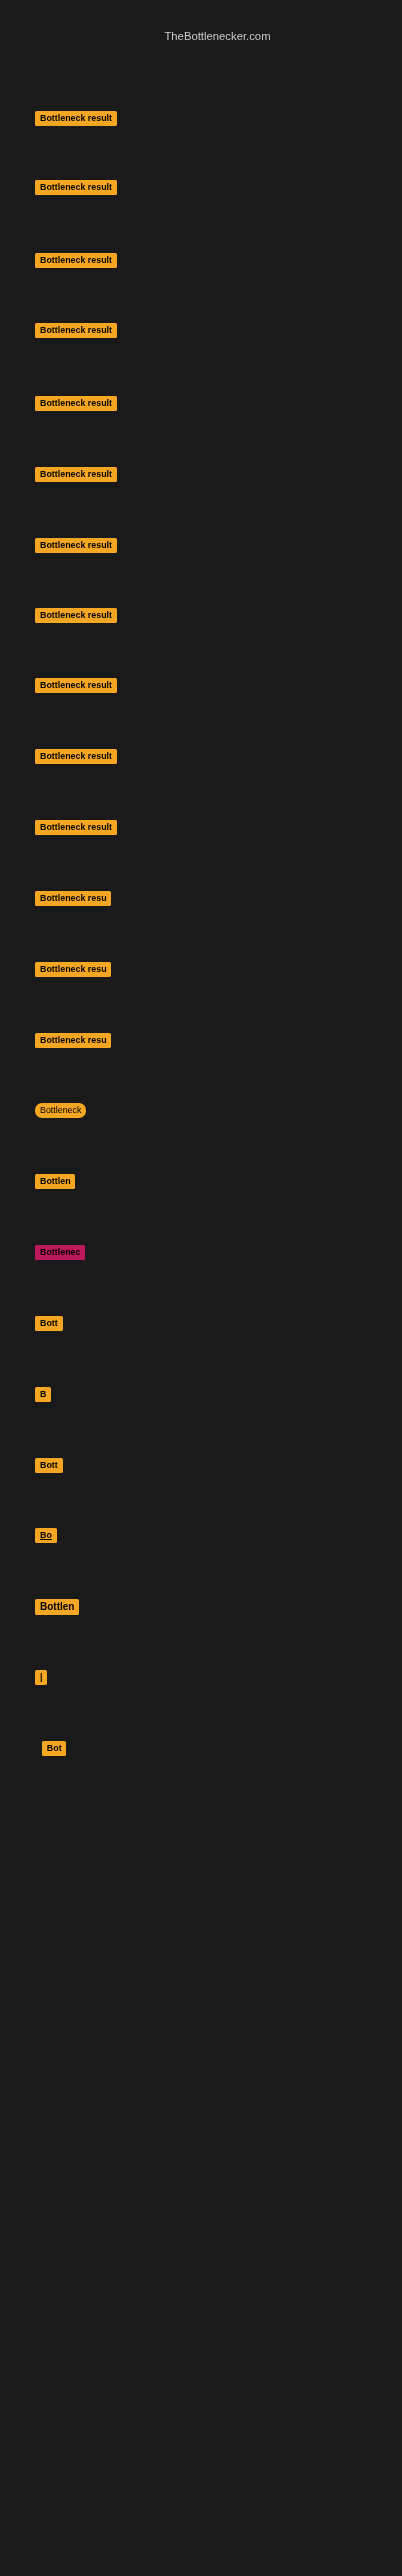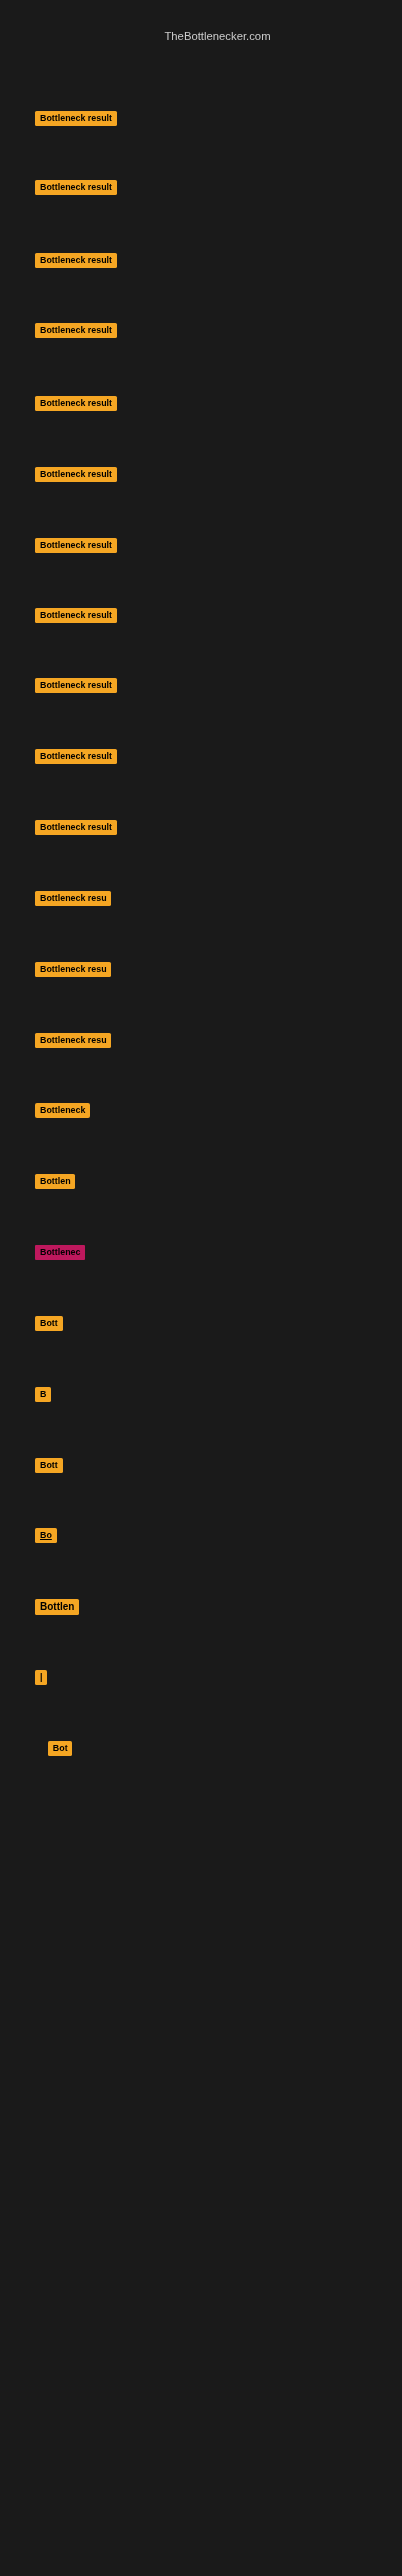--- a/index.html
+++ b/index.html
@@ -39,24 +39,24 @@
     <div style="position: absolute; top: 331px; left: 3.2px; display: inline-block; background-color: rgb(245, 166, 35); color: rgb(0, 0, 0); font-size: 8.9px; font-weight: bold; padding: 2.4px 4.8px; border-radius: 1.6px; max-width: 97px; overflow: hidden; white-space: nowrap;">Bottleneck result</div>
     <div style="position: absolute; top: 402px; left: 3.2px; display: inline-block; background-color: rgb(245, 166, 35); color: rgb(0, 0, 0); font-size: 8.9px; font-weight: bold; padding: 2.4px 4.8px; border-radius: 1.6px; max-width: 97px; overflow: hidden; white-space: nowrap;">Bottleneck result</div>
     <div style="position: absolute; top: 473px; left: 3.2px; display: inline-block; background-color: rgb(245, 166, 35); color: rgb(0, 0, 0); font-size: 8.9px; font-weight: bold; padding: 2.4px 4.8px; border-radius: 1.6px; max-width: 97px; overflow: hidden; white-space: nowrap;">Bottleneck result</div>
     <div style="position: absolute; top: 543px; left: 3.2px; display: inline-block; background-color: rgb(245, 166, 35); color: rgb(0, 0, 0); font-size: 8.9px; font-weight: bold; padding: 2.4px 4.8px; border-radius: 1.6px; max-width: 97px; overflow: hidden; white-space: nowrap;">Bottleneck result</div>
     <div style="position: absolute; top: 613px; left: 3.2px; display: inline-block; background-color: rgb(245, 166, 35); color: rgb(0, 0, 0); font-size: 8.9px; font-weight: bold; padding: 2.4px 4.8px; border-radius: 1.6px; max-width: 97px; overflow: hidden; white-space: nowrap;">Bottleneck result</div>
     <div style="position: absolute; top: 684px; left: 3.2px; display: inline-block; background-color: rgb(245, 166, 35); color: rgb(0, 0, 0); font-size: 8.9px; font-weight: bold; padding: 2.4px 4.8px; border-radius: 1.6px; max-width: 97px; overflow: hidden; white-space: nowrap;">Bottleneck result</div>
     <div style="position: absolute; top: 755px; left: 3.2px; display: inline-block; background-color: rgb(245, 166, 35); color: rgb(0, 0, 0); font-size: 8.9px; font-weight: bold; padding: 2.4px 4.8px; border-radius: 1.6px; max-width: 97px; overflow: hidden; white-space: nowrap;">Bottleneck result</div>
     <div style="position: absolute; top: 826px; left: 3.2px; display: inline-block; background-color: rgb(245, 166, 35); color: rgb(0, 0, 0); font-size: 8.9px; font-weight: bold; padding: 2.4px 4.8px; border-radius: 1.6px; max-width: 85px; overflow: hidden; white-space: nowrap;">Bottleneck resu</div>
     <div style="position: absolute; top: 897px; left: 3.2px; display: inline-block; background-color: rgb(245, 166, 35); color: rgb(0, 0, 0); font-size: 8.9px; font-weight: bold; padding: 2.4px 4.8px; border-radius: 1.6px; max-width: 85px; overflow: hidden; white-space: nowrap;">Bottleneck resu</div>
     <div style="position: absolute; top: 968px; left: 3.2px; display: inline-block; background-color: rgb(245, 166, 35); color: rgb(0, 0, 0); font-size: 8.9px; font-weight: bold; padding: 2.4px 4.8px; border-radius: 1.6px; max-width: 85px; overflow: hidden; white-space: nowrap;">Bottleneck resu</div>
-    <div style="position: absolute; top: 1038px; left: 3.2px; display: inline-block; background-color: rgb(245, 166, 35); color: rgb(0, 0, 0); font-size: 8.9px; font-weight: bold; padding: 2.4px 4.8px; border-radius: 2px; max-width: 66px; overflow: hidden; white-space: nowrap;">Bottleneck</div>
+    <div style="position: absolute; top: 1038px; left: 3.2px; display: inline-block; background-color: rgb(245, 166, 35); color: rgb(0, 0, 0); font-size: 8.9px; font-weight: normal; padding: 2.4px 4.8px; border-radius: 7px; max-width: 66px; overflow: hidden; white-space: nowrap;">Bottleneck</div>
     <div style="position: absolute; top: 1109px; left: 3.2px; display: inline-block; background-color: rgb(245, 166, 35); color: rgb(0, 0, 0); font-size: 8.9px; font-weight: bold; padding: 2.4px 4.8px; border-radius: 1.6px; max-width: 43px; overflow: hidden; white-space: nowrap;">Bottlen</div>
     <div style="position: absolute; top: 1180px; left: 3.2px; display: inline-block; background-color: #be185d; color: rgb(0, 0, 0); font-size: 8.9px; font-weight: bold; padding: 2.4px 4.8px; border-radius: 1px; max-width: 60px; overflow: hidden; white-space: nowrap;">Bottlenec</div>
     <div style="position: absolute; top: 1251px; left: 3.2px; display: inline-block; background-color: rgb(245, 166, 35); color: rgb(0, 0, 0); font-size: 8.9px; font-weight: bold; padding: 2.4px 4.8px; border-radius: 1.6px; max-width: 34px; overflow: hidden; white-space: nowrap;">Bott</div>
     <div style="position: absolute; top: 1322px; left: 3.2px; display: inline-block; background-color: rgb(245, 166, 35); color: rgb(0, 0, 0); font-size: 8.9px; font-weight: bold; padding: 2.4px 4.8px; border-radius: 1.6px; max-width: 17.7px; overflow: hidden; white-space: nowrap;">B</div>
     <div style="position: absolute; top: 1393px; left: 3.2px; display: inline-block; background-color: rgb(245, 166, 35); color: rgb(0, 0, 0); font-size: 8.9px; font-weight: bold; padding: 2.4px 4.8px; border-radius: 1.6px; max-width: 34px; overflow: hidden; white-space: nowrap;">Bott</div>
     <div style="position: absolute; top: 1463px; left: 3.2px; display: inline-block; background-color: rgb(245, 166, 35); color: rgb(0, 0, 0); font-size: 8.9px; font-weight: bold; padding: 2.4px 4.8px; border-radius: 1.6px; max-width: 22.5px; overflow: hidden; white-space: nowrap; text-decoration: underline;">Bo</div>
     <div style="position: absolute; top: 1534px; left: 3.2px; display: inline-block; background-color: rgb(245, 166, 35); color: rgb(0, 0, 0); font-size: 10px; font-weight: bold; padding: 2.4px 4.8px; border-radius: 1.6px; max-width: 50px; overflow: hidden; white-space: nowrap;">Bottlen</div>
     <div style="position: absolute; top: 1605px; left: 3.2px; display: inline-block; background-color: rgb(245, 166, 35); color: rgb(0, 0, 0); font-size: 8.9px; font-weight: bold; padding: 2.4px 4.8px; border-radius: 1.6px; max-width: 13px; overflow: hidden; white-space: nowrap;">|</div>
-    <div style="position: absolute; top: 1676px; left: 16px; display: inline-block; background-color: rgb(245, 166, 35); color: rgb(0, 0, 0); font-size: 8.9px; font-weight: bold; padding: 2.4px 4.8px; border-radius: 1.6px; max-width: 29px; overflow: hidden; white-space: nowrap;">Bot</div>
+    <div style="position: absolute; top: 1676px; left: 10px; display: inline-block; background-color: rgb(245, 166, 35); color: rgb(0, 0, 0); font-size: 8.9px; font-weight: bold; padding: 2.4px 4.8px; border-radius: 1.6px; max-width: 29px; overflow: hidden; white-space: nowrap;">Bot</div>
   </div>
 
 
 </body></html>

